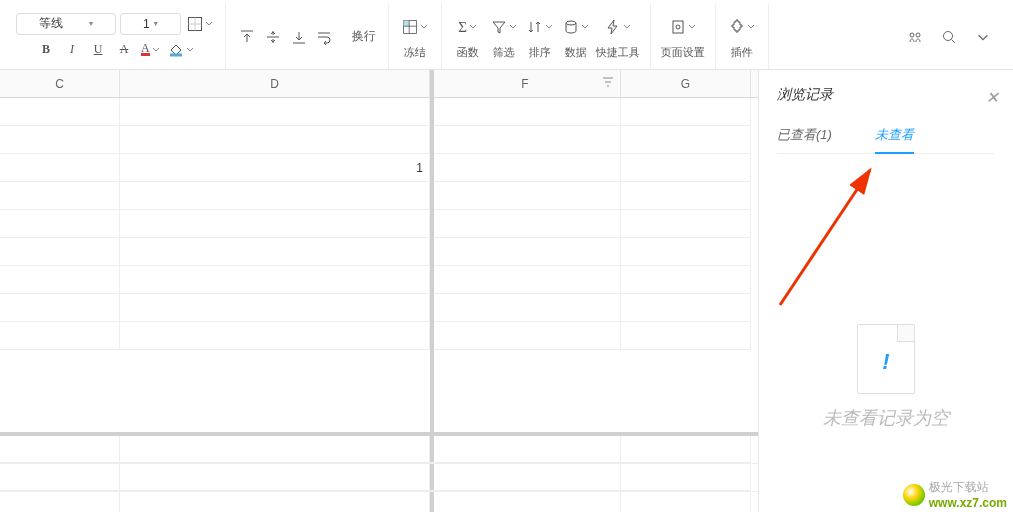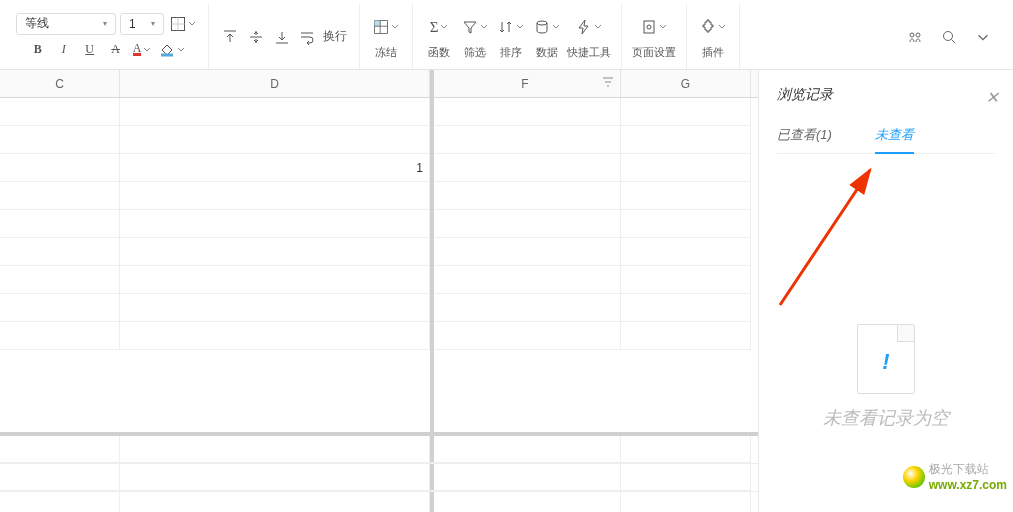--- a/index.html
+++ b/index.html
@@ -5,21 +5,21 @@
 * { box-sizing: border-box; }
 html, body { margin: 0; padding: 0; font-family: "Microsoft YaHei", "PingFang SC", sans-serif; font-size: 12px; color: #333; background: #fff; overflow: hidden; }
 body { width: 1013px; height: 512px; position: relative; }
 
 
 .toolbar { display: flex; align-items: stretch; padding: 4px 6px 0; border-bottom: 1px solid #e4e4e4; background: #fff; gap: 0; height: 70px; }
 .tgroup { display: flex; flex-direction: column; align-items: center; padding: 0 10px; border-right: 1px solid #eee; justify-content: center; }
 .tgroup:last-of-type { border-right: none; }
 .row { display: flex; align-items: center; gap: 4px; }
 .row + .row { margin-top: 4px; }
-.dd { display: flex; align-items: center; border: 1px solid #ddd; border-radius: 3px; height: 22px; padding: 0 8px; cursor: pointer; gap: 4px; min-width: 48px; justify-content: space-between; }
+.dd { display: flex; align-items: center; border: 1px solid #ddd; border-radius: 3px; height: 22px; padding: 0 22px; cursor: pointer; gap: 4px; min-width: 48px; justify-content: space-between; }
 .dd.font { min-width: 100px; }
 .dd.size { min-width: 44px; }
 .chev { font-size: 8px; color: #888; }
 .btn { display: inline-flex; align-items: center; justify-content: center; min-width: 22px; height: 22px; cursor: pointer; border-radius: 3px; color: #555; padding: 0 2px; gap: 2px; }
 .btn svg { width: 16px; height: 16px; }
 .btn.split svg:last-child { width: 8px; height: 8px; }
 .lbl { font-size: 11px; color: #555; margin-top: 2px; text-align: center; }
 .col { display: flex; flex-direction: column; align-items: center; gap: 2px; }
 .col .btn { min-width: 32px; height: 28px; }
 
@@ -55,21 +55,21 @@
 .empty { margin-top: 170px; text-align: center; }
 .empty .doc { width: 58px; height: 70px; margin: 0 auto 12px; border: 1px solid #ddd; position: relative; border-radius: 2px; background: #fff; }
 .empty .doc::before { content: ''; position: absolute; top: 0; right: 0; width: 16px; height: 16px; border-left: 1px solid #ddd; border-bottom: 1px solid #ddd; background: #fafafa; }
 .empty .doc .bang { position: absolute; left: 50%; top: 55%; transform: translate(-50%,-50%); color: #1e9fff; font-weight: 700; font-size: 22px; }
 .empty .cap { font-size: 18px; color: #bbb; }
 
 
 .arrow { position: absolute; pointer-events: none; z-index: 50; }
 
 
-.wm { position: absolute; right: 6px; bottom: 20px; font-size: 12px; color: #bbb; display: flex; align-items: center; gap: 4px; z-index: 60; }
+.wm { position: absolute; right: 6px; bottom: 2px; font-size: 12px; color: #bbb; display: flex; align-items: center; gap: 4px; z-index: 60; }
 .wm .orb { width: 22px; height: 22px; border-radius: 50%; background: radial-gradient(circle at 35% 35%, #fff 0%, #ffd400 35%, #76c900 70%, #2a9d00 100%); }
 </style>
 </head>
 <body>
 
 <div class="toolbar">
 
   <div class="tgroup">
     <div class="row">
       <div class="dd font">
@@ -127,21 +127,21 @@
             <line x1="2" y1="8" x2="14" y2="8" stroke="#555"></line>
             <path d="M8 2v4M8 10v4M6 5l2-2 2 2M6 11l2 2 2-2" fill="none" stroke="#555"></path>
           </svg>
         </span>
       <span class="btn">
           <svg viewBox="0 0 16 16">
             <line x1="2" y1="14" x2="14" y2="14" stroke="#555"></line>
             <path d="M8 3v8M5 8l3 3 3-3" fill="none" stroke="#555"></path>
           </svg>
         </span>
-      <span class="btn" style="gap:8px;">
+      <span class="btn" style="gap:20px;">
         <svg viewBox="0 0 16 16">
             <path d="M2 4h12M2 8h9a3 3 0 010 6h-3m0 0l2-2m-2 2l2 2" fill="none" stroke="#555"></path>
           </svg>
         <span>换行</span>
       </span>
     </div>
   </div>
 
   <div class="tgroup">
     <div class="col">

